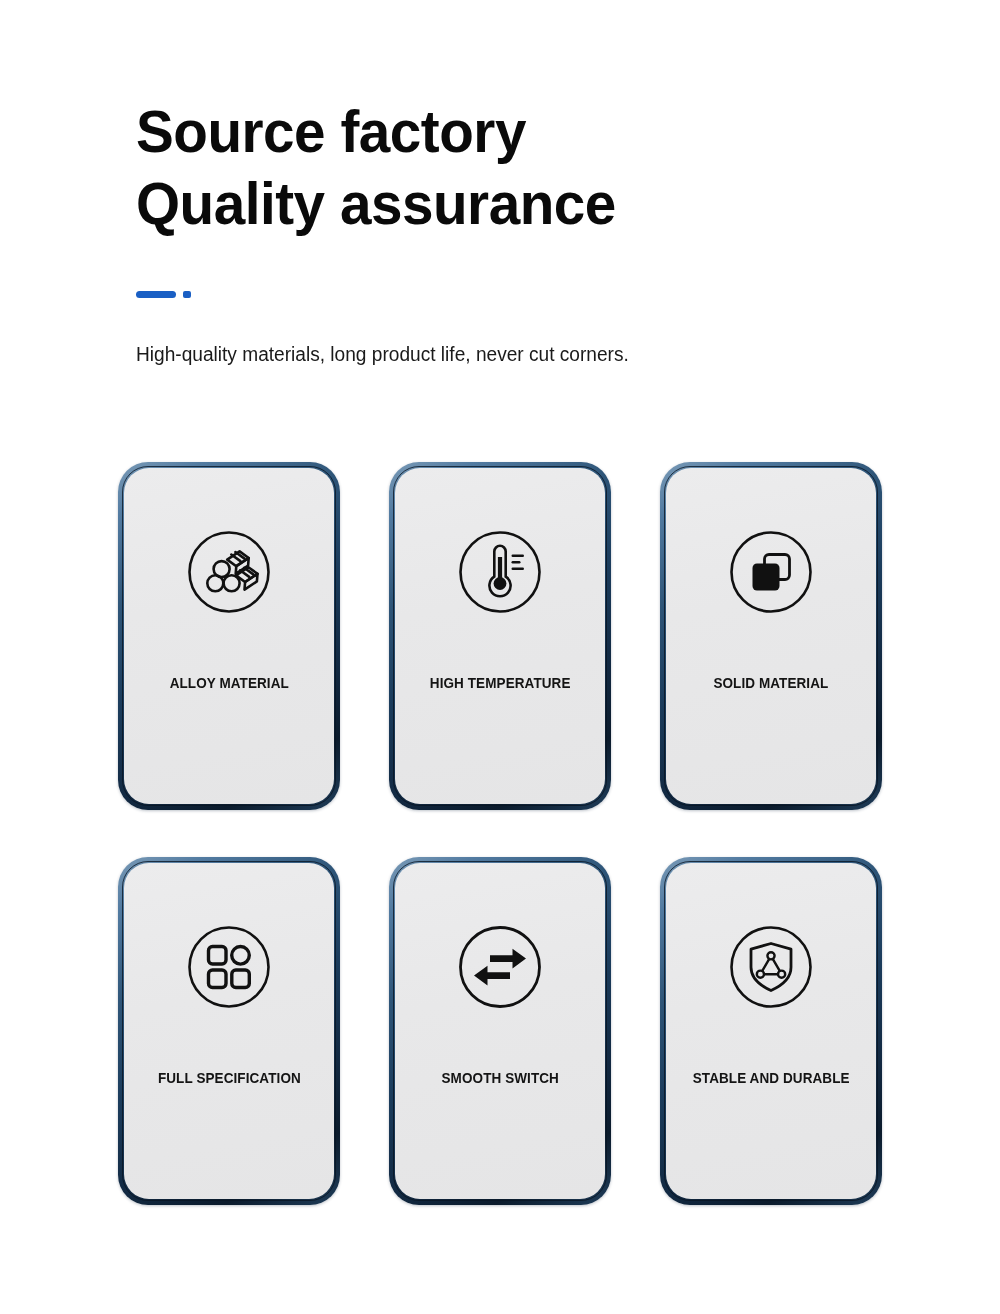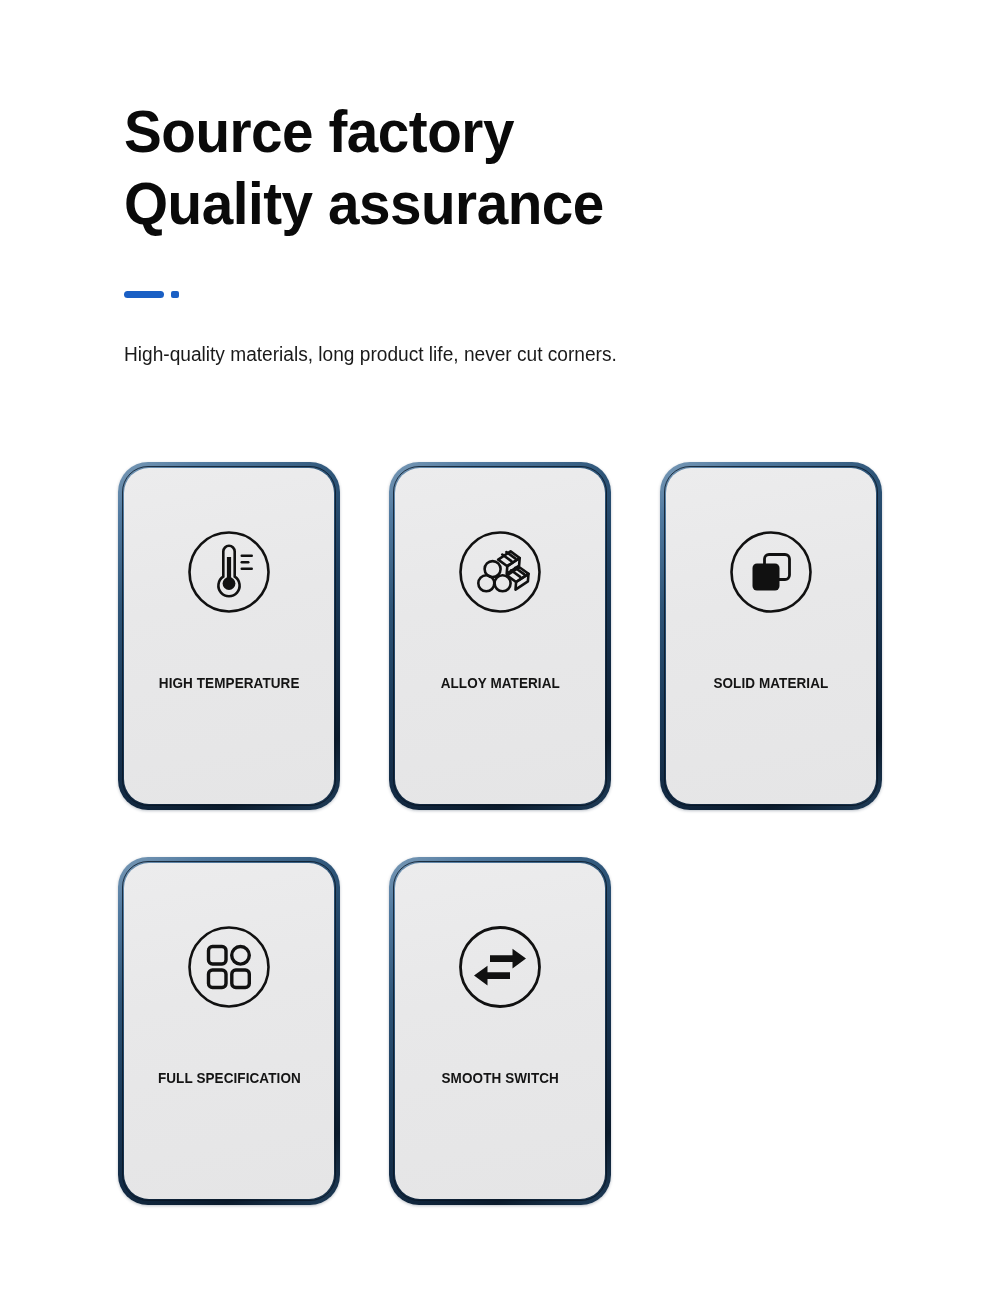--- a/index.html
+++ b/index.html
@@ -15,21 +15,21 @@
   .page {
     position: relative;
     width: 1000px;
     height: 1314px;
     background: #ffffff;
   }
 
   
   .header {
     position: absolute;
-    left: 124px;
+    left: 136px;
     top: 96px;
     width: 800px;
   }
 
   .title-block {
     font-weight: 700;
     font-size: 59px;
     line-height: 72px;
     letter-spacing: -0.5px;
     color: #0a0a0a;
@@ -185,62 +185,62 @@
     <div class="subtitle">High-quality materials, long product life, never cut corners.</div>
   </div>
 
   <div class="grid">
 
     <div class="card">
       <div class="card-inner">
         <div class="icon-wrap">
           <svg width="84" height="84" viewBox="0 0 84 84" fill="none">
             <circle cx="42" cy="42" r="39.5" stroke="#111111" stroke-width="2.6"></circle>
+            <g stroke="#111111" stroke-width="2.6" stroke-linejoin="round" stroke-linecap="round">
+
+              <path d="M40.2 29.6 52.6 21.4l9.1 6.6-12.4 8.2z"></path>
+              <path d="M49.3 36.2 61.7 28l-0.6 7.6-12.4 8.2z"></path>
+              <path d="M44.3 24.5l9.1 6.6M48.4 22l9.1 6.6"></path>
+
+              <path d="M49.0 45.4 61.4 37.2l9.1 6.6-12.4 8.2z"></path>
+              <path d="M58.1 52.0 70.5 43.8l-0.6 7.6-12.4 8.2z"></path>
+              <path d="M53.1 40.3l9.1 6.6M57.2 37.8l9.1 6.6"></path>
+
+              <circle cx="34.6" cy="39.1" r="8.0"></circle>
+              <circle cx="28.3" cy="53.3" r="8.0"></circle>
+              <circle cx="44.6" cy="53.3" r="8.0"></circle>
+            </g>
+          </svg>
+        </div>
+        <div class="card-label">ALLOY MATERIAL</div>
+      </div>
+    </div>
+
+    <div class="card">
+      <div class="card-inner">
+        <div class="icon-wrap">
+          <svg width="84" height="84" viewBox="0 0 84 84" fill="none">
+            <circle cx="42" cy="42" r="39.5" stroke="#111111" stroke-width="2.6"></circle>
             <path d="M36.3 21.5a5.7 5.7 0 0 1 11.4 0v25.2a10.6 10.6 0 1 1-11.4 0V21.5z" stroke="#111111" stroke-width="2.6" stroke-linejoin="round"></path>
             <circle cx="42" cy="53.5" r="6.4" fill="#111111"></circle>
             <rect x="39.9" y="27" width="4.2" height="23" fill="#111111"></rect>
             <rect x="53.5" y="24.5" width="12.5" height="2.4" rx="1.2" fill="#111111"></rect>
             <rect x="53.5" y="31" width="9" height="2.4" rx="1.2" fill="#111111"></rect>
             <rect x="53.5" y="37.5" width="12.5" height="2.4" rx="1.2" fill="#111111"></rect>
           </svg>
         </div>
         <div class="card-label">HIGH TEMPERATURE</div>
       </div>
     </div>
 
     <div class="card">
       <div class="card-inner">
         <div class="icon-wrap">
           <svg width="84" height="84" viewBox="0 0 84 84" fill="none">
             <circle cx="42" cy="42" r="39.5" stroke="#111111" stroke-width="2.6"></circle>
-            <g stroke="#111111" stroke-width="2.6" stroke-linejoin="round" stroke-linecap="round">
-
-              <path d="M40.2 29.6 52.6 21.4l9.1 6.6-12.4 8.2z"></path>
-              <path d="M49.3 36.2 61.7 28l-0.6 7.6-12.4 8.2z"></path>
-              <path d="M44.3 24.5l9.1 6.6M48.4 22l9.1 6.6"></path>
-
-              <path d="M49.0 45.4 61.4 37.2l9.1 6.6-12.4 8.2z"></path>
-              <path d="M58.1 52.0 70.5 43.8l-0.6 7.6-12.4 8.2z"></path>
-              <path d="M53.1 40.3l9.1 6.6M57.2 37.8l9.1 6.6"></path>
-
-              <circle cx="34.6" cy="39.1" r="8.0"></circle>
-              <circle cx="28.3" cy="53.3" r="8.0"></circle>
-              <circle cx="44.6" cy="53.3" r="8.0"></circle>
-            </g>
-          </svg>
-        </div>
-        <div class="card-label">ALLOY MATERIAL</div>
-      </div>
-    </div>
-
-    <div class="card">
-      <div class="card-inner">
-        <div class="icon-wrap">
-          <svg width="84" height="84" viewBox="0 0 84 84" fill="none">
-            <circle cx="42" cy="42" r="39.5" stroke="#111111" stroke-width="2.6"></circle>
             <rect x="35.5" y="24.5" width="25" height="25" rx="4.5" stroke="#111111" stroke-width="2.8"></rect>
             <rect x="23.5" y="33.5" width="27" height="27" rx="4.5" fill="#111111"></rect>
           </svg>
         </div>
         <div class="card-label">SOLID MATERIAL</div>
       </div>
     </div>
 
     <div class="card">
       <div class="card-inner">
@@ -265,15 +265,30 @@
 
             <path d="M32 30.2h22.5v-6.4L68 33.6 54.5 43.4V37H32z" fill="#111111"></path>
 
             <path d="M52 47.2H29.5v-6.4L16 50.6l13.5 9.8V54H52z" fill="#111111"></path>
           </svg>
         </div>
         <div class="card-label">SMOOTH SWITCH</div>
       </div>
     </div>
 
+    <div class="card">
+      <div class="card-inner">
+        <div class="icon-wrap">
+          <svg width="84" height="84" viewBox="0 0 84 84" fill="none">
+            <circle cx="42" cy="42" r="39.5" stroke="#111111" stroke-width="2.6"></circle>
+            <path d="M42 18.5 62 24.2v18.1c0 10.6-8.3 18-20 23.2-11.7-5.2-20-12.6-20-23.2V24.2z" stroke="#111111" stroke-width="2.8" stroke-linejoin="round"></path>
+            <path d="M42 30.8 52.6 49.2H31.4z" stroke="#111111" stroke-width="2.4" stroke-linejoin="round"></path>
+            <circle cx="42" cy="30.8" r="3.6" fill="#e8e8e9" stroke="#111111" stroke-width="2.4"></circle>
+            <circle cx="31.4" cy="49.2" r="3.6" fill="#e8e8e9" stroke="#111111" stroke-width="2.4"></circle>
+            <circle cx="52.6" cy="49.2" r="3.6" fill="#e8e8e9" stroke="#111111" stroke-width="2.4"></circle>
+          </svg>
+        </div>
+        <div class="card-label">STABLE AND DURABLE</div>
+      </div>
+    </div>
 
   </div>
 </div>
 
 </body></html>

